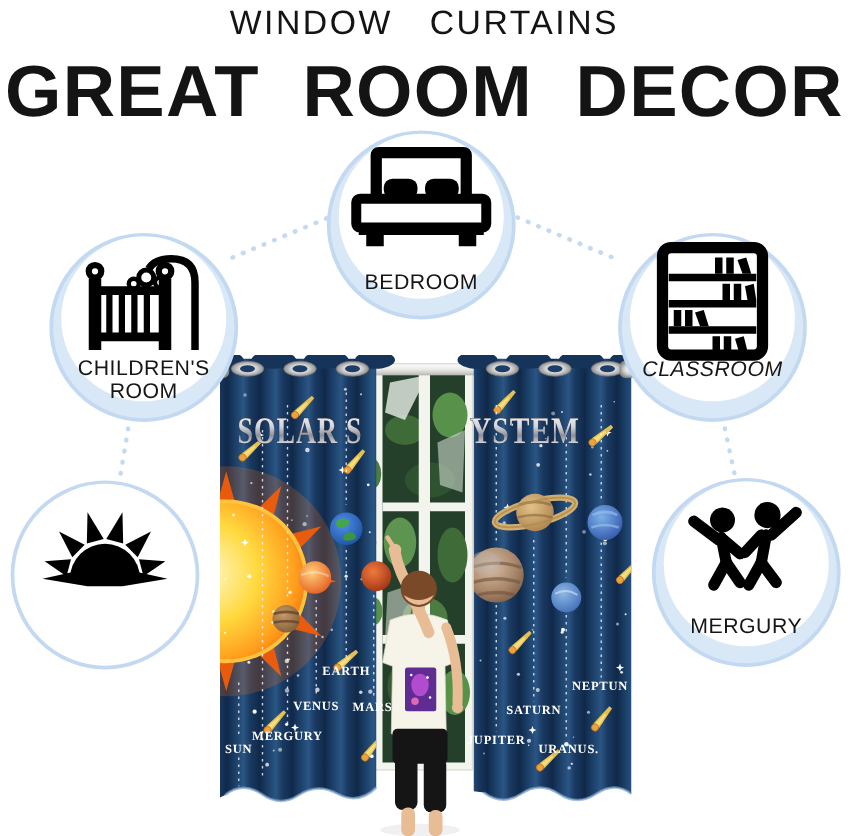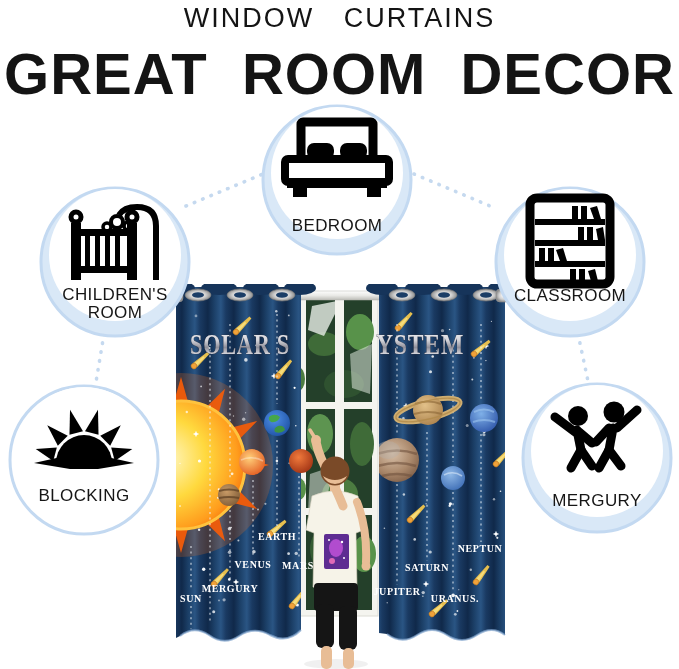--- a/index.html
+++ b/index.html
@@ -94,42 +94,41 @@
           <rect x="57" y="29" width="6" height="13"></rect>
         <polygon points="66,31 73,29 75,42 68,42"></polygon>
         <rect x="9" y="50" width="6" height="13"></rect>
           <rect x="18" y="50" width="6" height="13"></rect>
         <polygon points="26,52 33,50 37,63 30,63"></polygon>
         <rect x="40" y="71" width="6" height="12"></rect>
           <rect x="49" y="71" width="6" height="12"></rect>
         <polygon points="58,73 65,71 68,83 61,83"></polygon>
       </g>
     </svg>
-    <div class="badge-label" style="top:105px;">CLASSROOM</div>
+    <div class="badge-label" style="top:105px;font-style:italic;">CLASSROOM</div>
   </div>
 
   <div class="badge" style="left:4px;top:380px;">
     <svg width="160" height="160" viewBox="0 0 160 160">
       <circle cx="80" cy="80" r="74" fill="#ffffff" stroke="#c3d9f1" stroke-width="3"></circle>
       <circle cx="80" cy="73" r="66" fill="#ffffff"></circle>
       <path d="M80,155 A74,74 0 0 0 152,98 L8,98 A74,74 0 0 0 80,155 Z" fill="#d9e8f7" opacity="0"></path>
       <g transform="translate(30,26)" fill="#000">
         <g>
           <path transform="translate(50,56) rotate(-75)" d="M0,-50 L-7,-30 L7,-30 Z"></path>
           <path transform="translate(50,56) rotate(-45)" d="M0,-52 L-7,-30 L7,-30 Z"></path>
           <path transform="translate(50,56) rotate(-15)" d="M0,-54 L-7,-30 L7,-30 Z"></path>
           <path transform="translate(50,56) rotate(15)" d="M0,-54 L-7,-30 L7,-30 Z"></path>
           <path transform="translate(50,56) rotate(45)" d="M0,-52 L-7,-30 L7,-30 Z"></path>
           <path transform="translate(50,56) rotate(75)" d="M0,-50 L-7,-30 L7,-30 Z"></path>
         </g>
         <polygon points="0,57 36,49 64,49 100,57 64,63 36,63"></polygon>
         <path d="M22,57 A28,28 0 0 1 78,57 Z"></path>
       </g>
     </svg>
-    <div class="badge-label" style="top:107px;">BLOCKING</div>
   </div>
 
   <div class="badge" style="left:517px;top:378px;">
     <svg width="160" height="160" viewBox="0 0 160 160">
       <circle cx="80" cy="80" r="74" fill="#d9e8f7" stroke="#c3d9f1" stroke-width="3"></circle>
       <circle cx="80" cy="73" r="66" fill="#ffffff"></circle>
       <g transform="translate(34,24)" stroke="#000" stroke-width="9" stroke-linecap="round" fill="none">
         <circle cx="27" cy="14" r="10" fill="#000" stroke="none"></circle>
         <circle cx="63" cy="10" r="10.5" fill="#000" stroke="none"></circle>
         <path d="M24,30 L4,15"></path>

